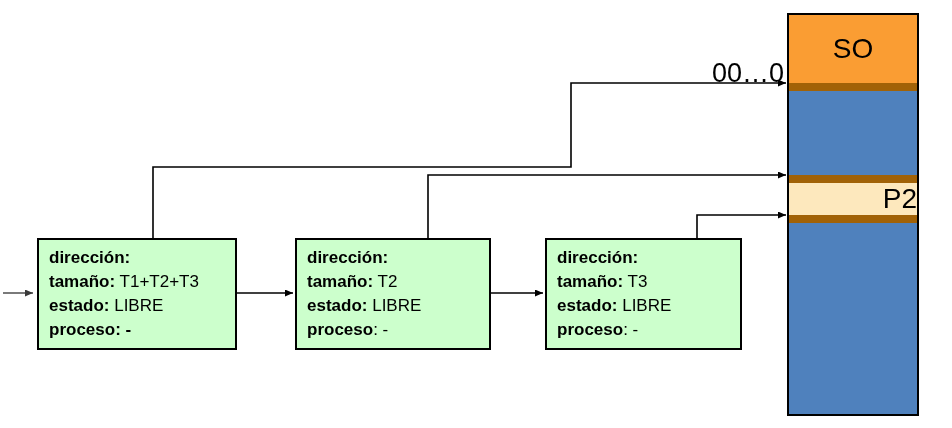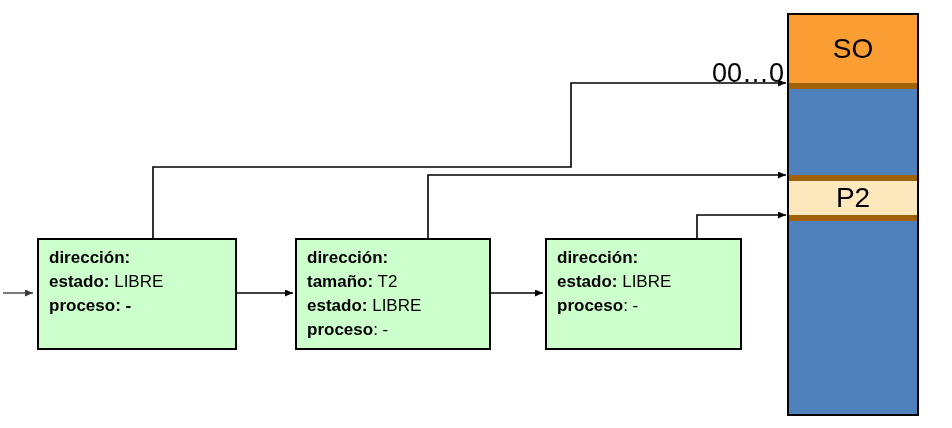--- a/index.html
+++ b/index.html
@@ -23,21 +23,21 @@
   
   .memcol {
     position:absolute; left:787px; top:13px; width:132px; height:403px;
     border:2px solid #000; box-sizing:border-box;
     display:flex; flex-direction:column;
   }
   .seg {
     box-sizing:border-box; display:flex; align-items:center; justify-content:center;
     font-size:28px; color:#000;
   }
-  .seg + .seg { border-top:6px solid #a16207; }
+  .seg + .seg { border-top:8px solid #a16207;justify-content:flex-end; }
   .seg-so { height:68px; background:#FA9D33; }
   .seg-b1 { height:92px; background:#4F81BD; }
   .seg-p2 { height:40px; background:#FDE8BD; }
   .seg-b2 { flex:1; background:#4F81BD; }
 
   
   .addr { position:absolute; font-size:27px; color:#000; white-space:nowrap; }
   .addr-top    { left:712px; top:14px;margin-top:44px;  }
   .addr-bottom { left:701px; top:397px; }
 
@@ -67,33 +67,35 @@
 
     <polyline points="153,238 153,167 571,167 571,83 786,83" fill="none" stroke="#000" stroke-width="1.6" marker-end="url(#ah)"></polyline>
 
     <polyline points="428,258 428,175 786,175" fill="none" stroke="#000" stroke-width="1.6" marker-end="url(#ah)"></polyline>
 
     <polyline points="697,260 697,215 786,215" fill="none" stroke="#000" stroke-width="1.6" marker-end="url(#ah)"></polyline>
   </svg>
 
   <div class="node" id="node1">
     <div><span class="b">dirección:</span><span class="v"></span></div>
+    <div><span class="b">tamaño:</span><span class="v"> T1+T2+T3</span></div>
     <div><span class="b">estado:</span><span class="v"> LIBRE</span></div>
     <div><span class="b">proceso</span><span class="v b">: -</span></div>
   </div>
 
   <div class="node" id="node2">
     <div><span class="b">dirección:</span><span class="v"></span></div>
     <div><span class="b">tamaño:</span><span class="v"> T2</span></div>
     <div><span class="b">estado:</span><span class="v"> LIBRE</span></div>
     <div><span class="b">proceso</span><span class="v">: -</span></div>
   </div>
 
   <div class="node" id="node3">
     <div><span class="b">dirección:</span><span class="v"></span></div>
+    <div><span class="b">tamaño:</span><span class="v"> T3</span></div>
     <div><span class="b">estado:</span><span class="v"> LIBRE</span></div>
     <div><span class="b">proceso</span><span class="v">: -</span></div>
   </div>
 
   <div class="memcol">
     <div class="seg seg-so">
       <span>SO</span>
     </div>
     <div class="seg seg-b1">
       <span></span>

